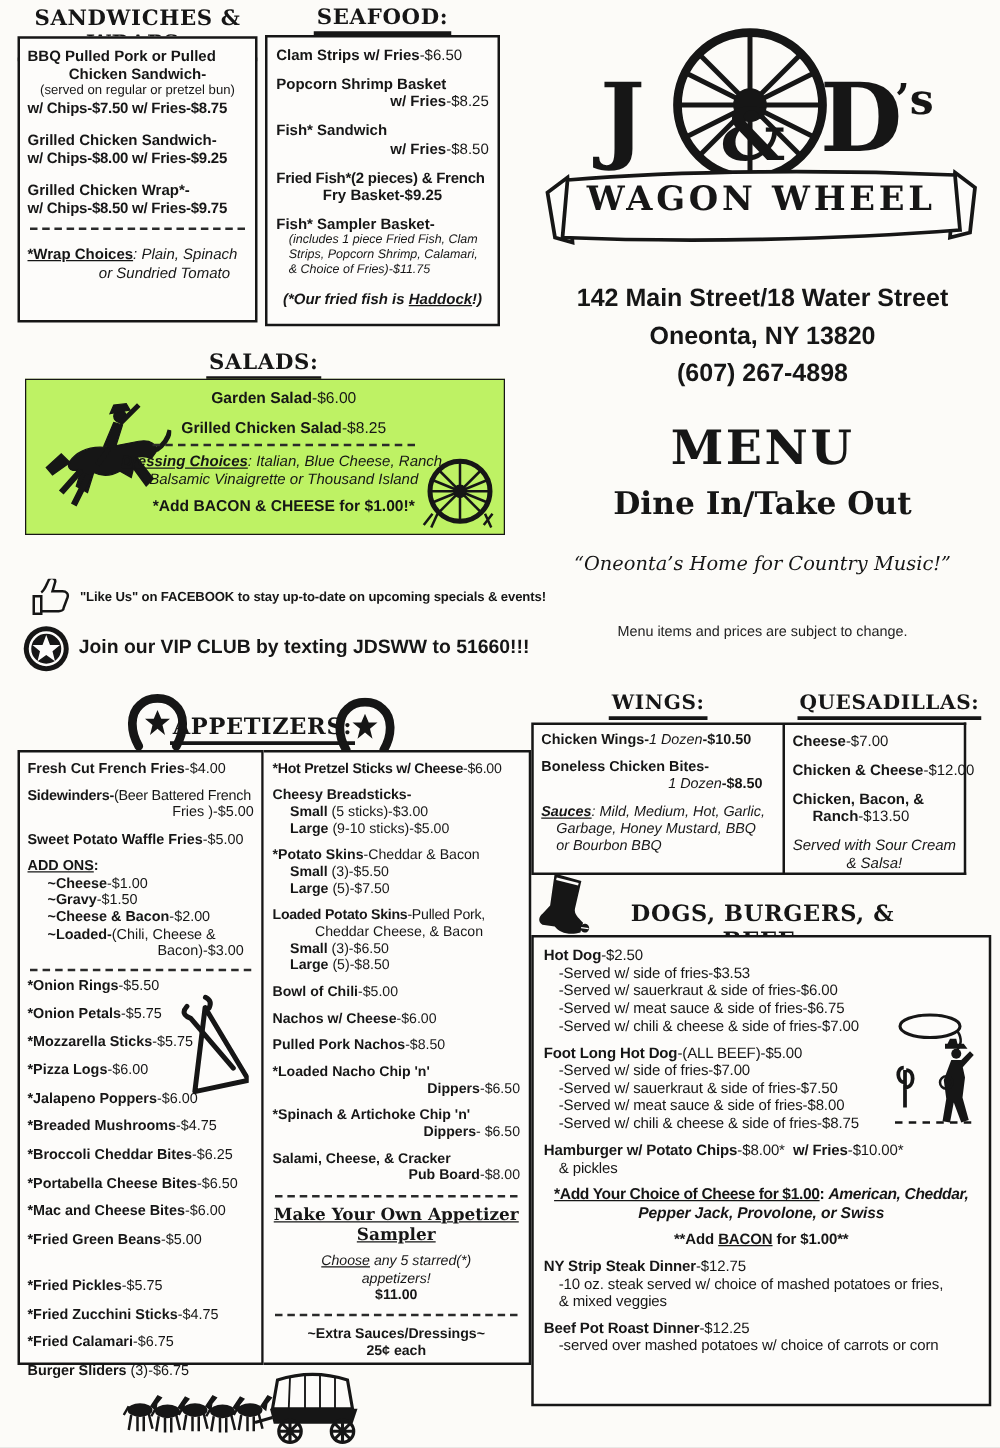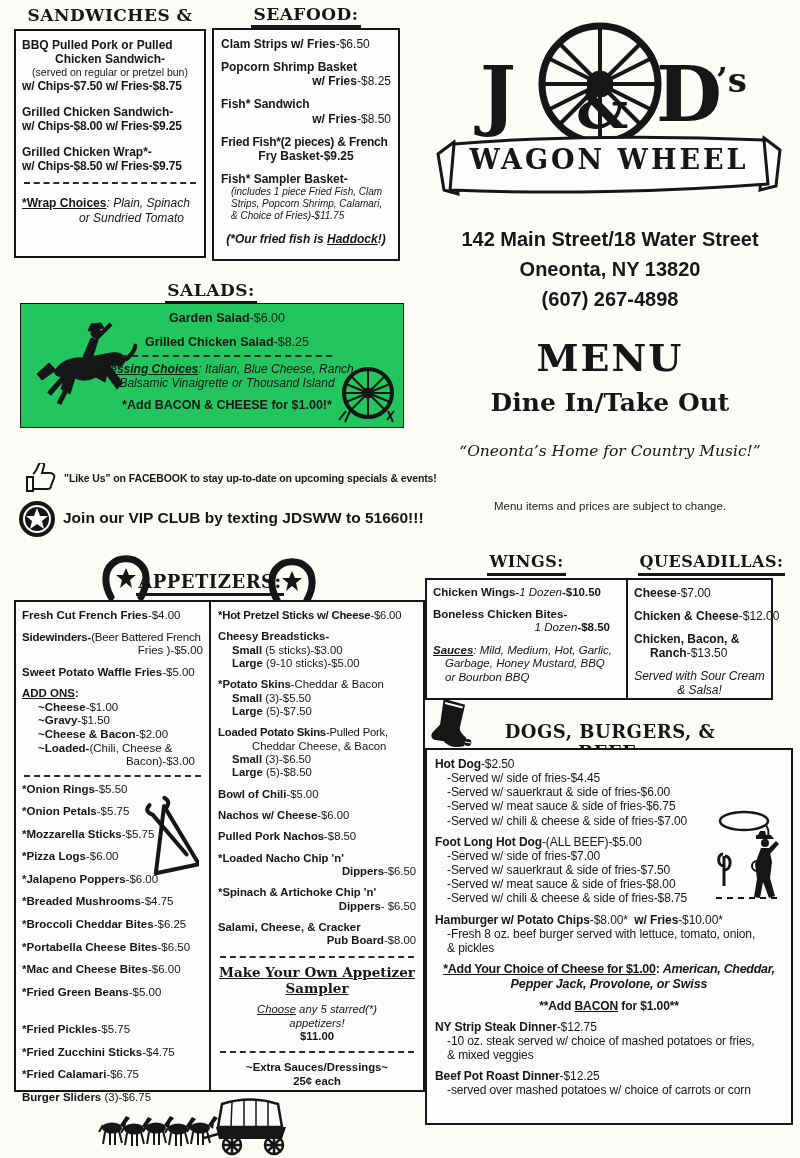--- a/index.html
+++ b/index.html
@@ -179,21 +179,21 @@
     <span class="letter" id="logo-s">’s</span>
     <span id="banner-text">WAGON WHEEL</span>
   </div>
   <div class="abs" id="address">
     <div>142 Main Street/18 Water Street</div>
     <div>Oneonta, NY 13820</div>
     <div>(607) 267-4898</div>
   </div>
 
   <div class="abs hdr" id="salads-title"><span>SALADS:</span></div>
-  <div class="abs" id="salads-box" style="border:1.5px solid #161616; width:382px; height:123px; background:#22c55e;">
+  <div class="abs" id="salads-box" style="border:1.5px solid #161616; width:382px; height:123px; background:#bef264;">
     <svg id="bronco" width="112" height="112" viewBox="0 0 112 112">
       <g fill="#161616" stroke="#161616">
         <path d="M30,62 Q40,48 60,50 L86,45 Q98,43 101,52 L96,59 Q90,56 84,58 L80,74 L71,69 Q60,75 50,70 L45,86 L36,81 L40,68 Q28,70 30,62 Z"></path>
         <path d="M31,62 L17,72 L12,66 L24,55 Z"></path>
         <path d="M84,58 L97,75 L92,80 L81,65" stroke-width="2"></path>
         <path d="M40,68 L24,86 M46,72 L34,96" stroke-width="5" fill="none"></path>
         <path d="M100,52 q9,-6 11,-16" stroke-width="4" fill="none"></path>
         <path d="M58,49 L66,30 L73,32 L67,51 Z"></path>
         <circle cx="71" cy="25" r="5"></circle>
         <path d="M63,23 l16,-3 l-3,-5 l-10,1 z"></path>
@@ -385,39 +385,38 @@
       <circle cx="43" cy="42" r="3.5" fill="#161616"></circle>
       <path d="M40,42 l6,0" stroke="#fdfcfa" stroke-width="1"></path>
     </g>
   </svg>
 
   <div class="abs hdr" id="dogs-title"><span>DOGS, BURGERS, &amp; BEEF:</span></div>
   <div class="abs box" id="dogs-box">
     <div class="item">
       <div class="nw"><span class="b">Hot Dog</span><span>-$2.50</span></div>
       <div>
-          <div class="sub">-Served w/ side of fries-$4.45</div>
+          <div class="sub">-Served w/ side of fries-$3.53</div>
           <div class="sub">-Served w/ sauerkraut &amp; side of fries-$6.00</div>
           <div class="sub">-Served w/ meat sauce &amp; side of fries-$6.75</div>
           <div class="sub">-Served w/ chili &amp; cheese &amp; side of fries-$7.00</div>
         </div>
     </div>
     <div class="item">
       <div class="nw"><span class="b">Foot Long Hot Dog</span><span>-(ALL BEEF)-$5.00</span></div>
       <div>
           <div class="sub">-Served w/ side of fries-$7.00</div>
           <div class="sub">-Served w/ sauerkraut &amp; side of fries-$7.50</div>
           <div class="sub">-Served w/ meat sauce &amp; side of fries-$8.00</div>
           <div class="sub">-Served w/ chili &amp; cheese &amp; side of fries-$8.75</div>
         </div>
     </div>
     <div class="item">
       <div class="nw"><span class="b">Hamburger w/ Potato Chips</span><span>-$8.00*</span><span style="white-space:pre;">  </span><span class="b">w/ Fries</span><span>-$10.00*</span></div>
       <div>
-          <div class="sub">-Fresh 8 oz. beef burger served with lettuce, tomato, onion,</div>
           <div class="sub">&amp; pickles</div>
         </div>
     </div>
     <div class="c nw" style="font-size:12.5px; letter-spacing:-0.3px;">
       <span class="b u">*Add Your Choice of Cheese for $1.00</span><span class="b">:  </span><span class="b i">American, Cheddar,</span>
     </div>
     <div class="b i c nw" style="font-size:12.5px;">Pepper Jack, Provolone, or Swiss</div>
     <div class="b c nw" style="margin:7px 0;">
       <span>**Add </span><span class="u">BACON</span><span> for $1.00**</span>
     </div>

